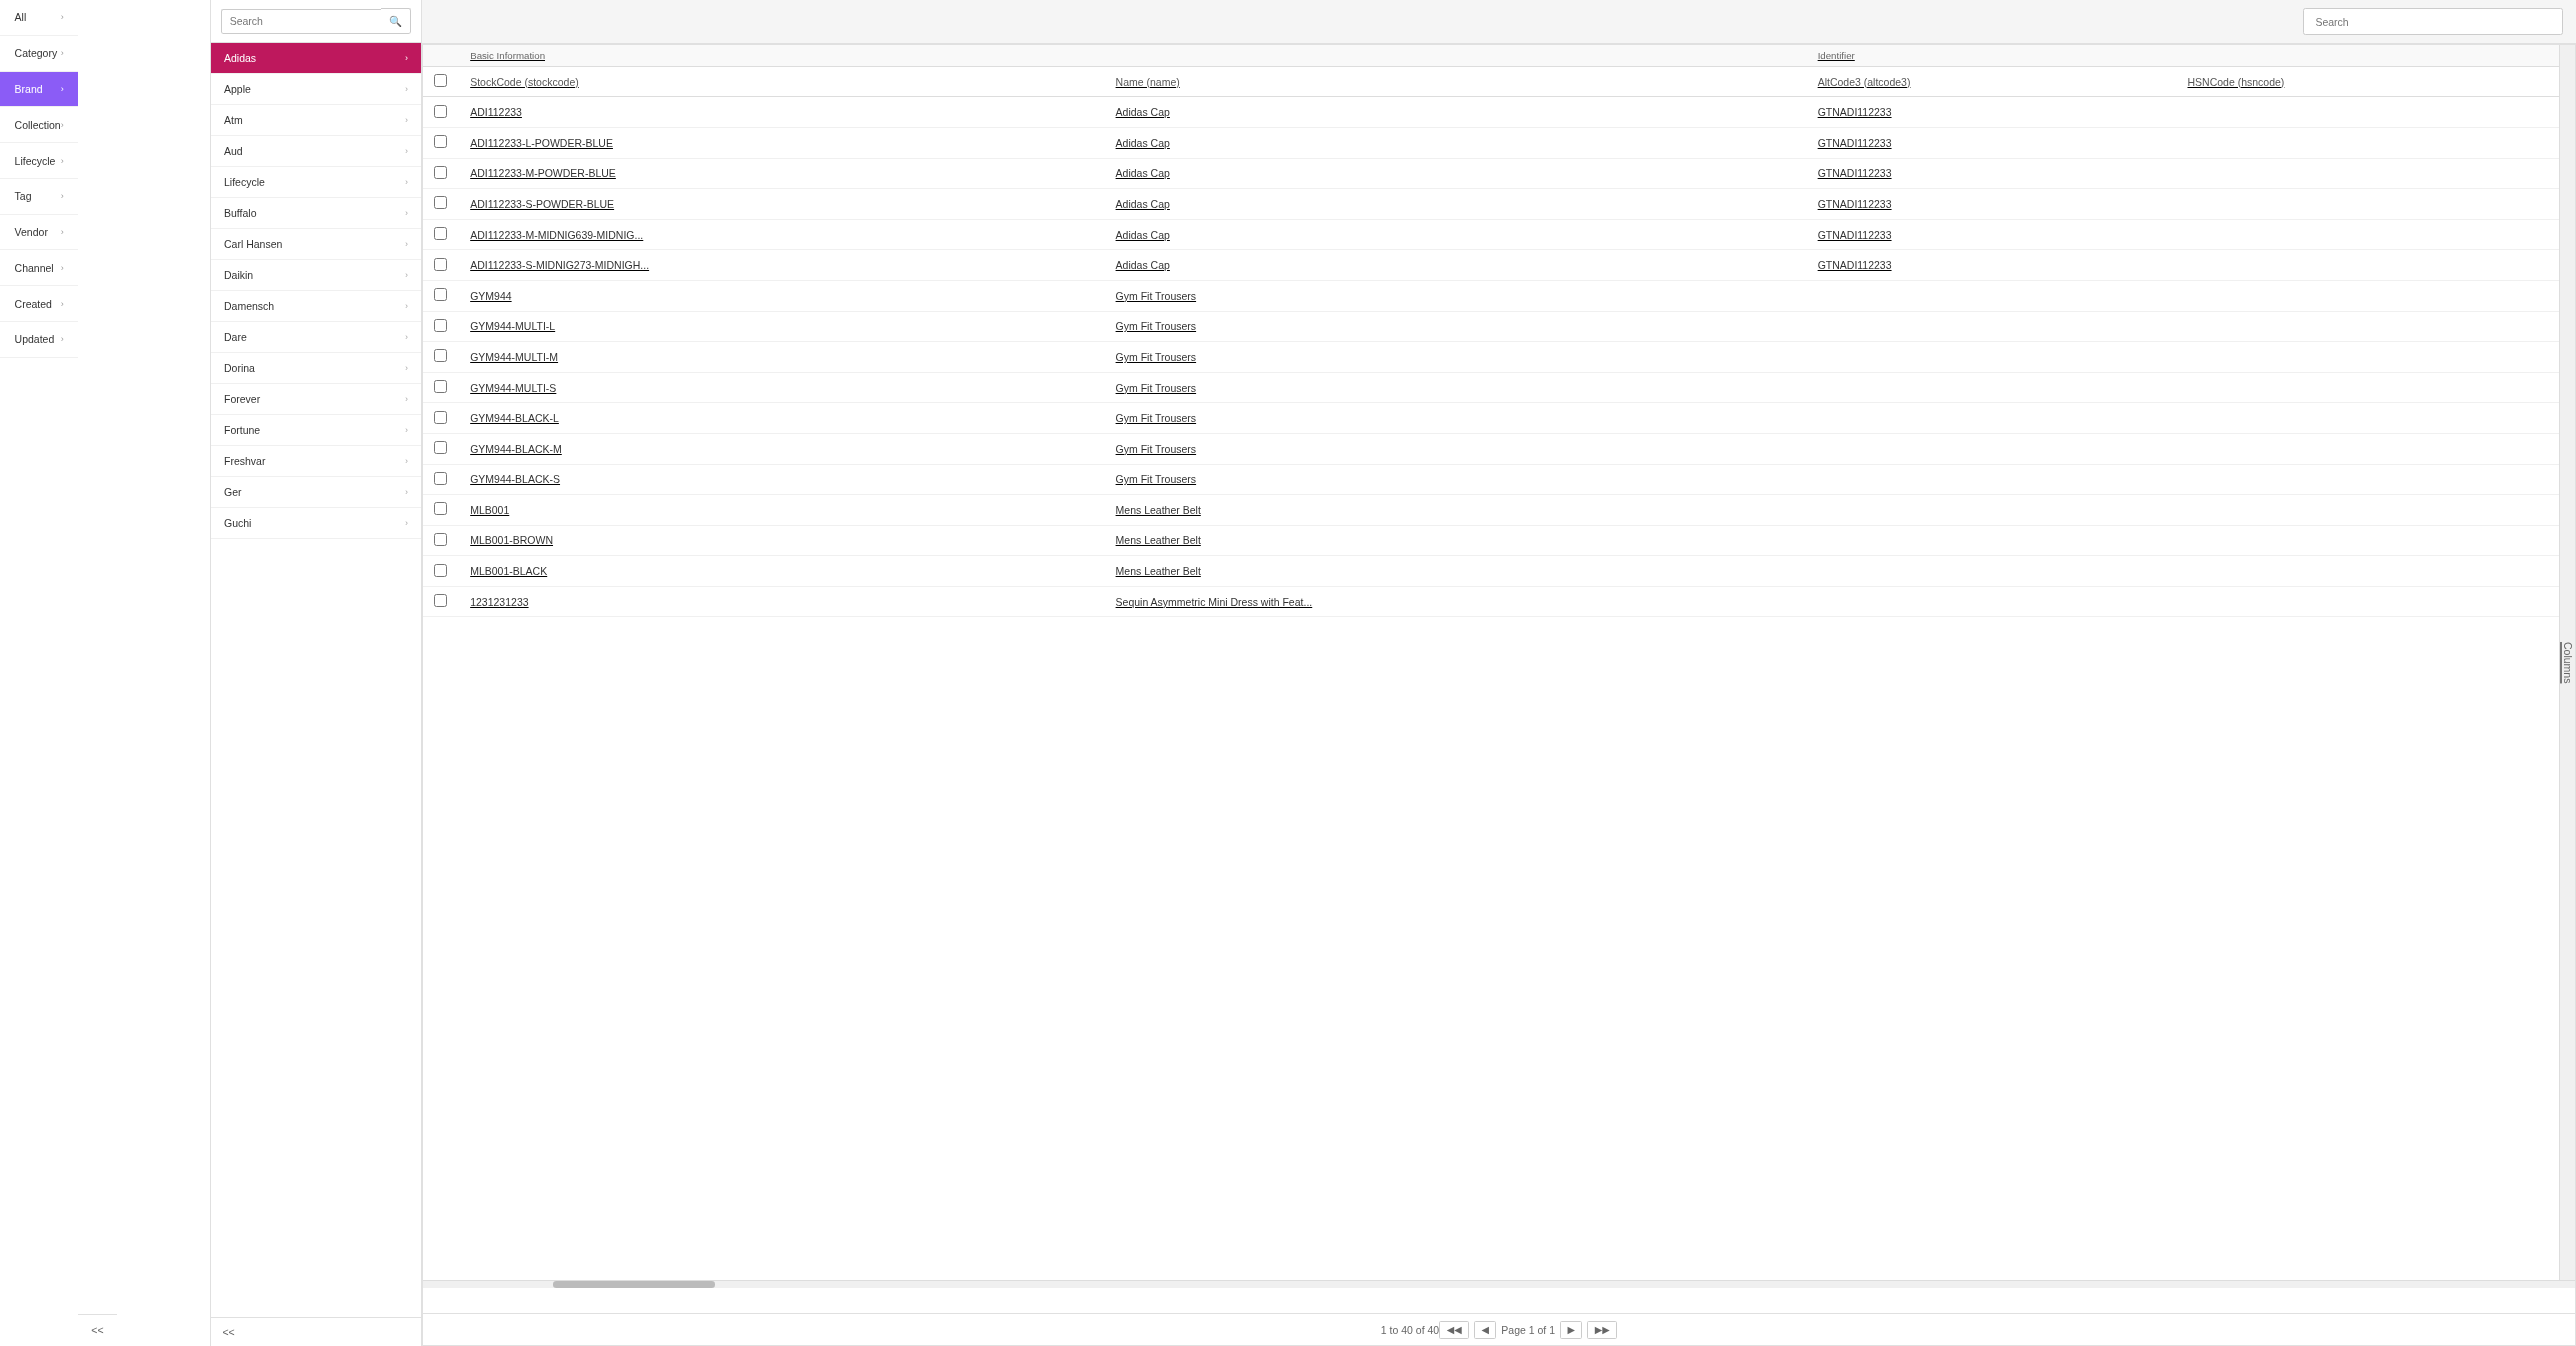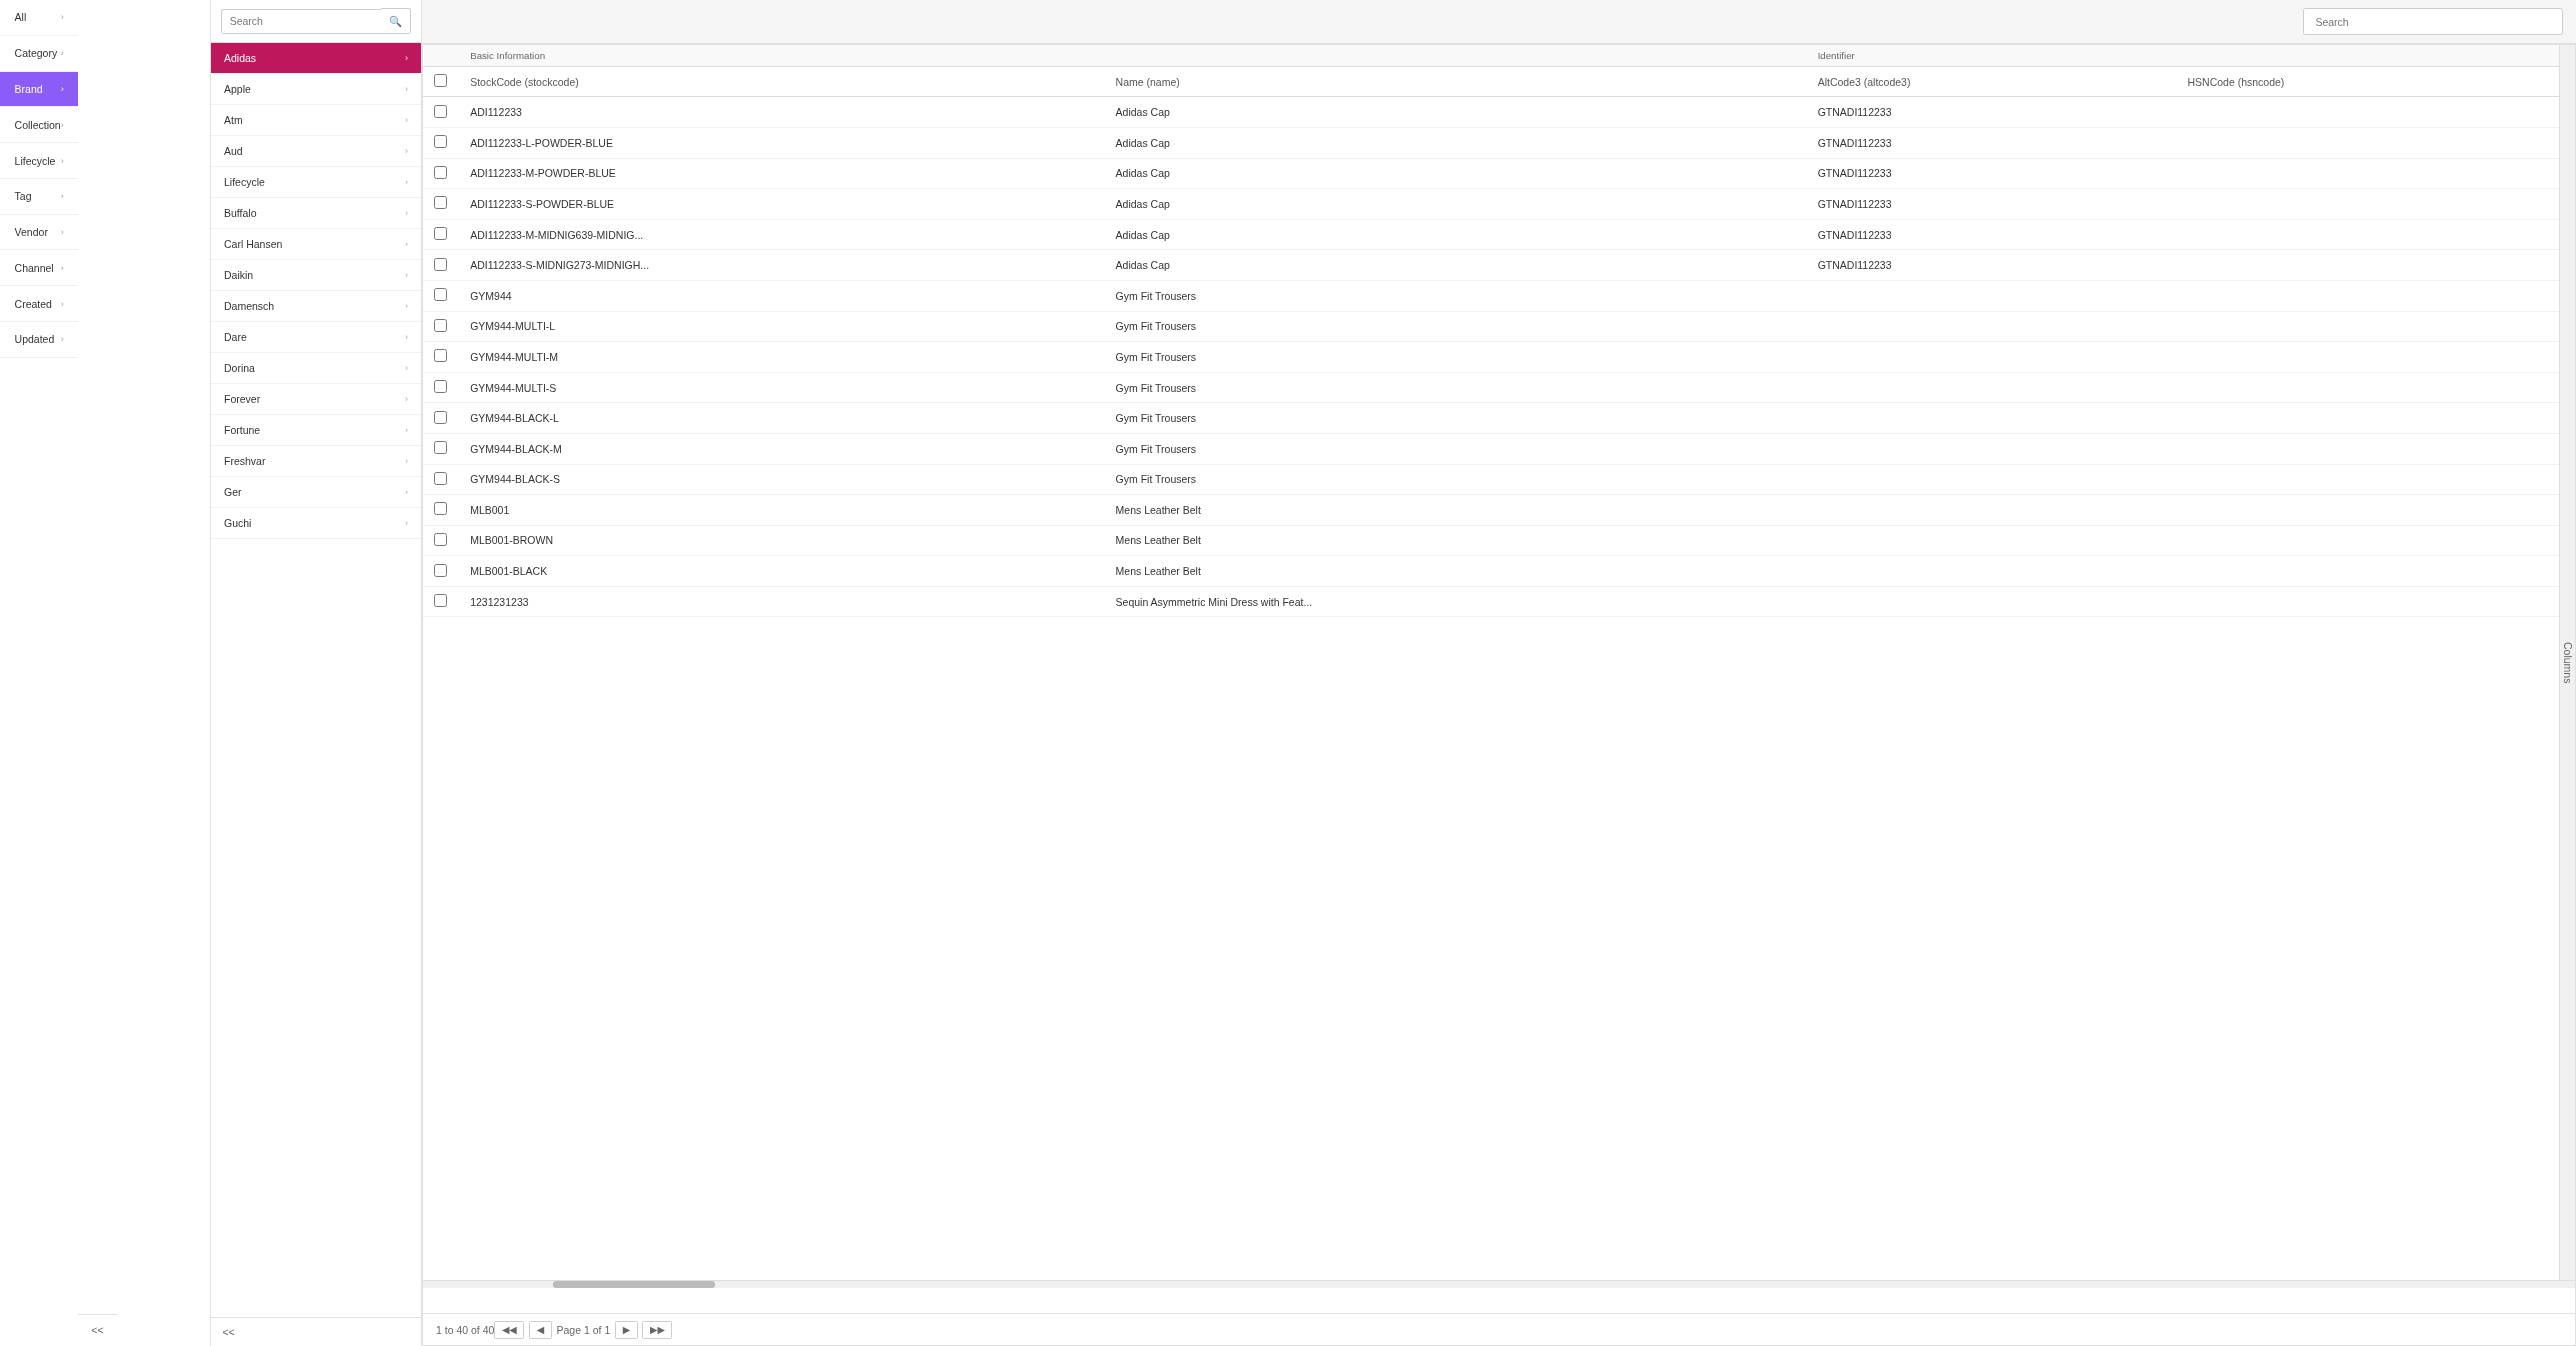--- a/index.html
+++ b/index.html
@@ -192,21 +192,21 @@
       align-items: center;
       justify-content: center;
       width: 16px;
     }
     
     .table-footer {
       padding: 6.5px 13px;
       border-top: 0.8px solid #e0e0e0;
       display: flex;
       align-items: center;
-      justify-content: flex-start;
+      justify-content: center;
       background: #fff;
       font-size: 9.7px;
       color: #666;
       margin-top: 25px;
     }
     .table-footer .pagination {
       display: flex;
       align-items: center;
       gap: 4.9px;
     }
@@ -231,20 +231,21 @@
       left: 130px;
       width: 162px;
       height: 100%;
       background: #bbb;
       border-radius: 3.2px;
     }
     .table-main-area {
       flex: 1;
       display: flex;
       overflow: hidden;
+      text-decoration: underline;
     }
     .nav-arrow {
       background: none;
       border: 0.8px solid #ddd;
       padding: 1.6px 4.9px;
       cursor: pointer;
       font-size: 9px;
       color: #888;
     }
   </style>

